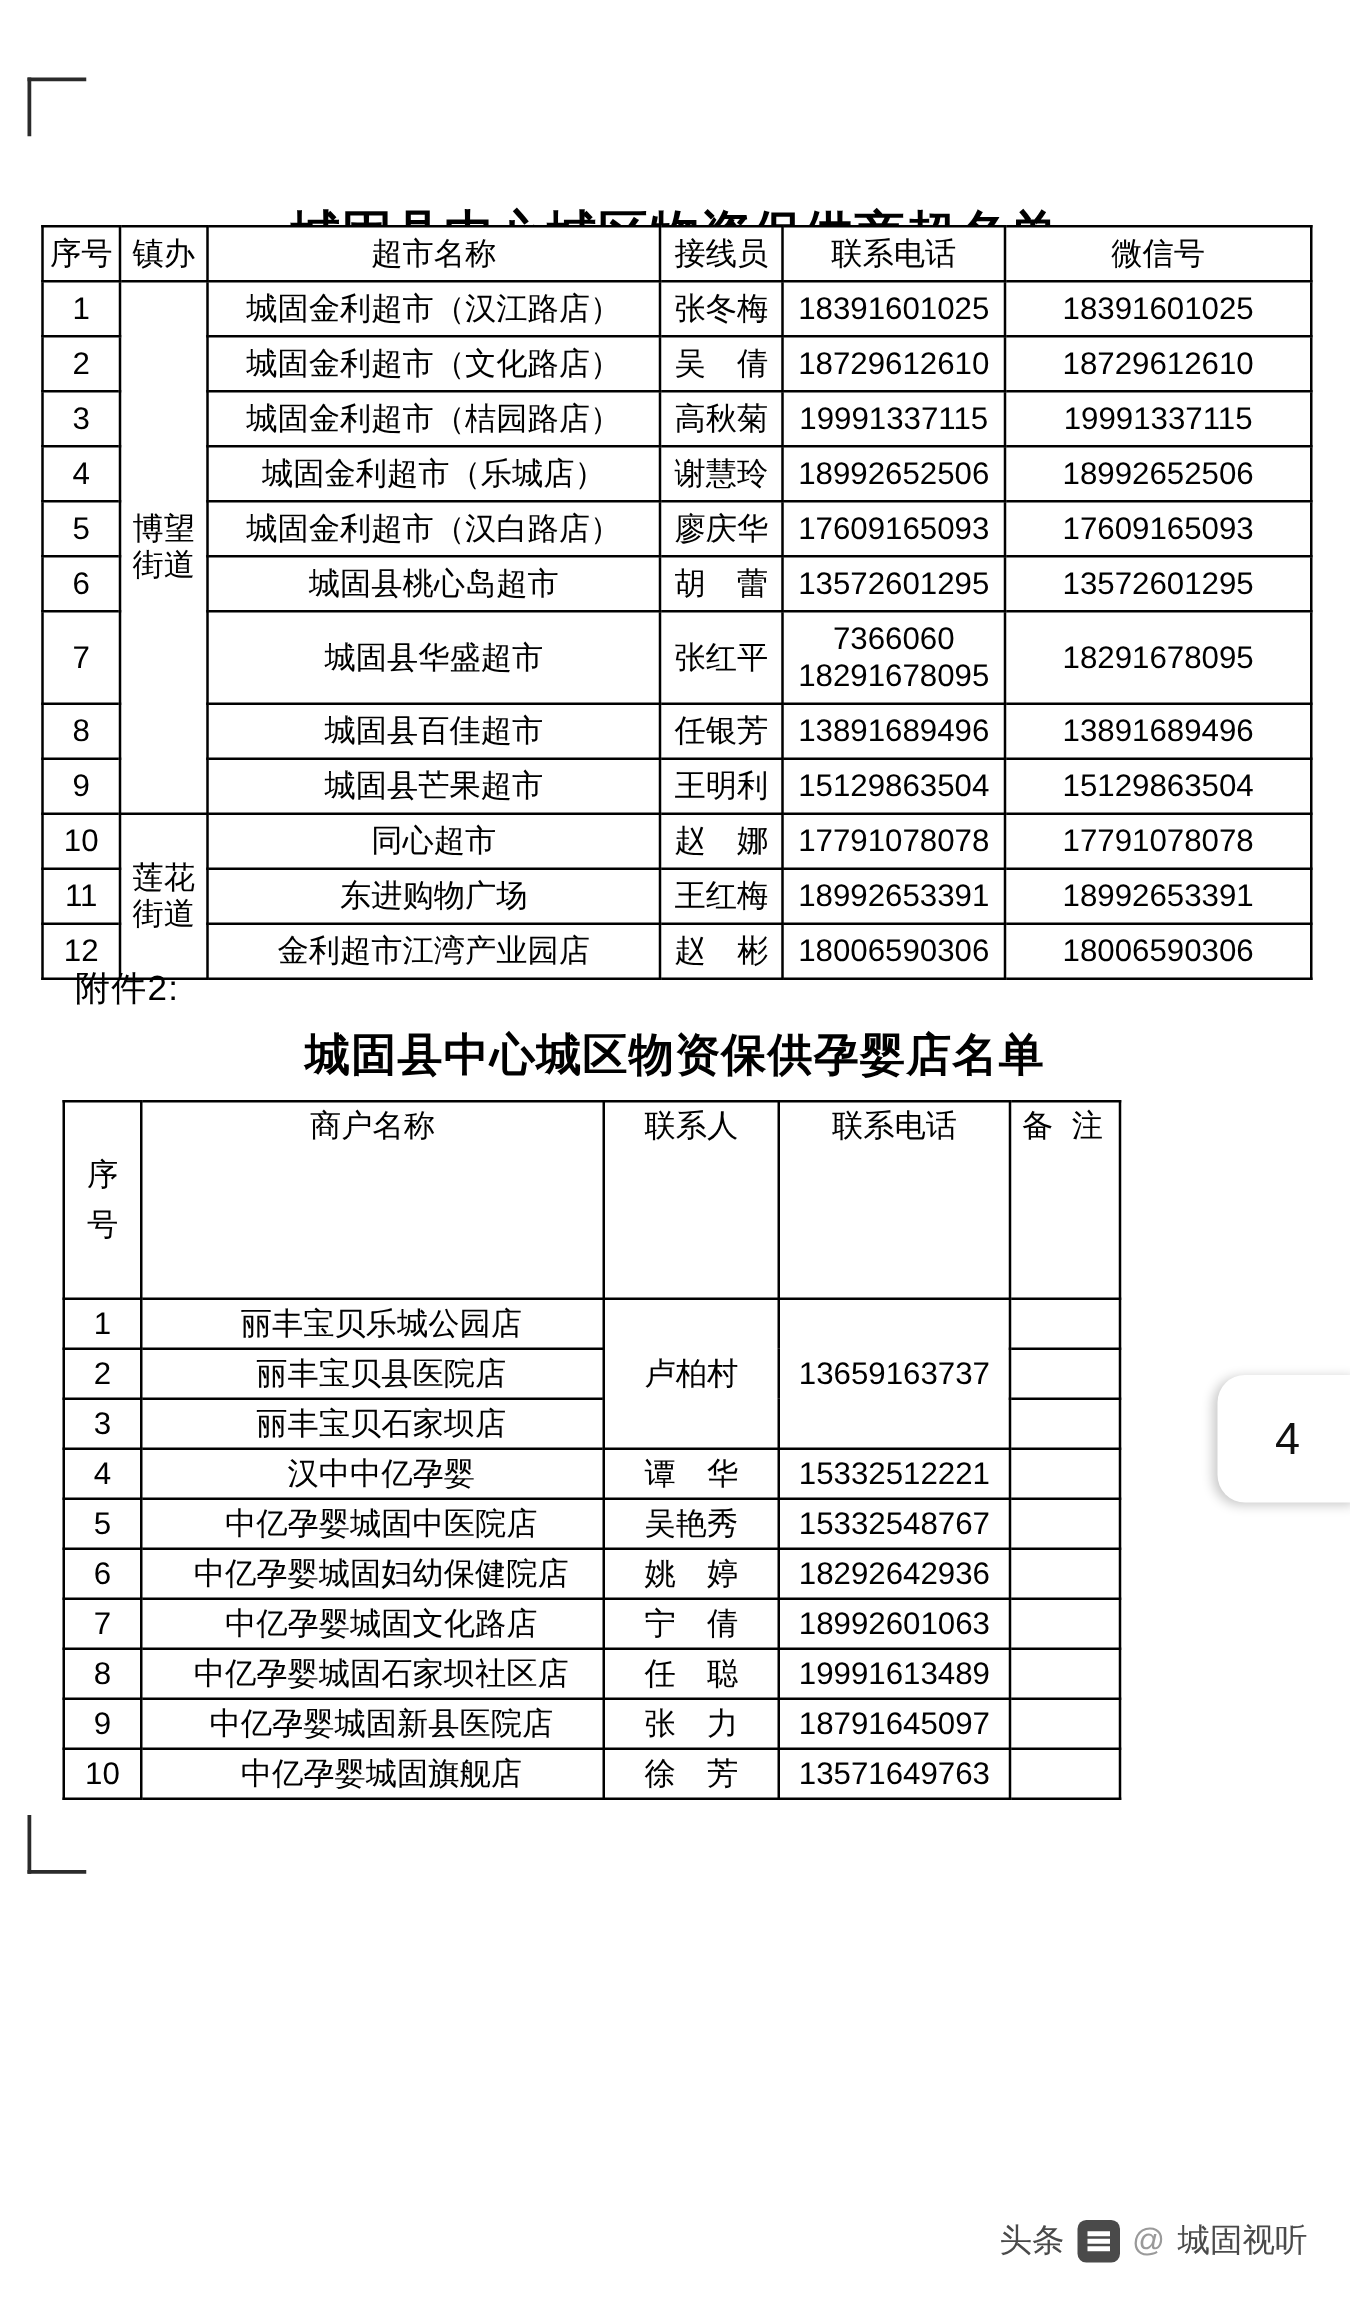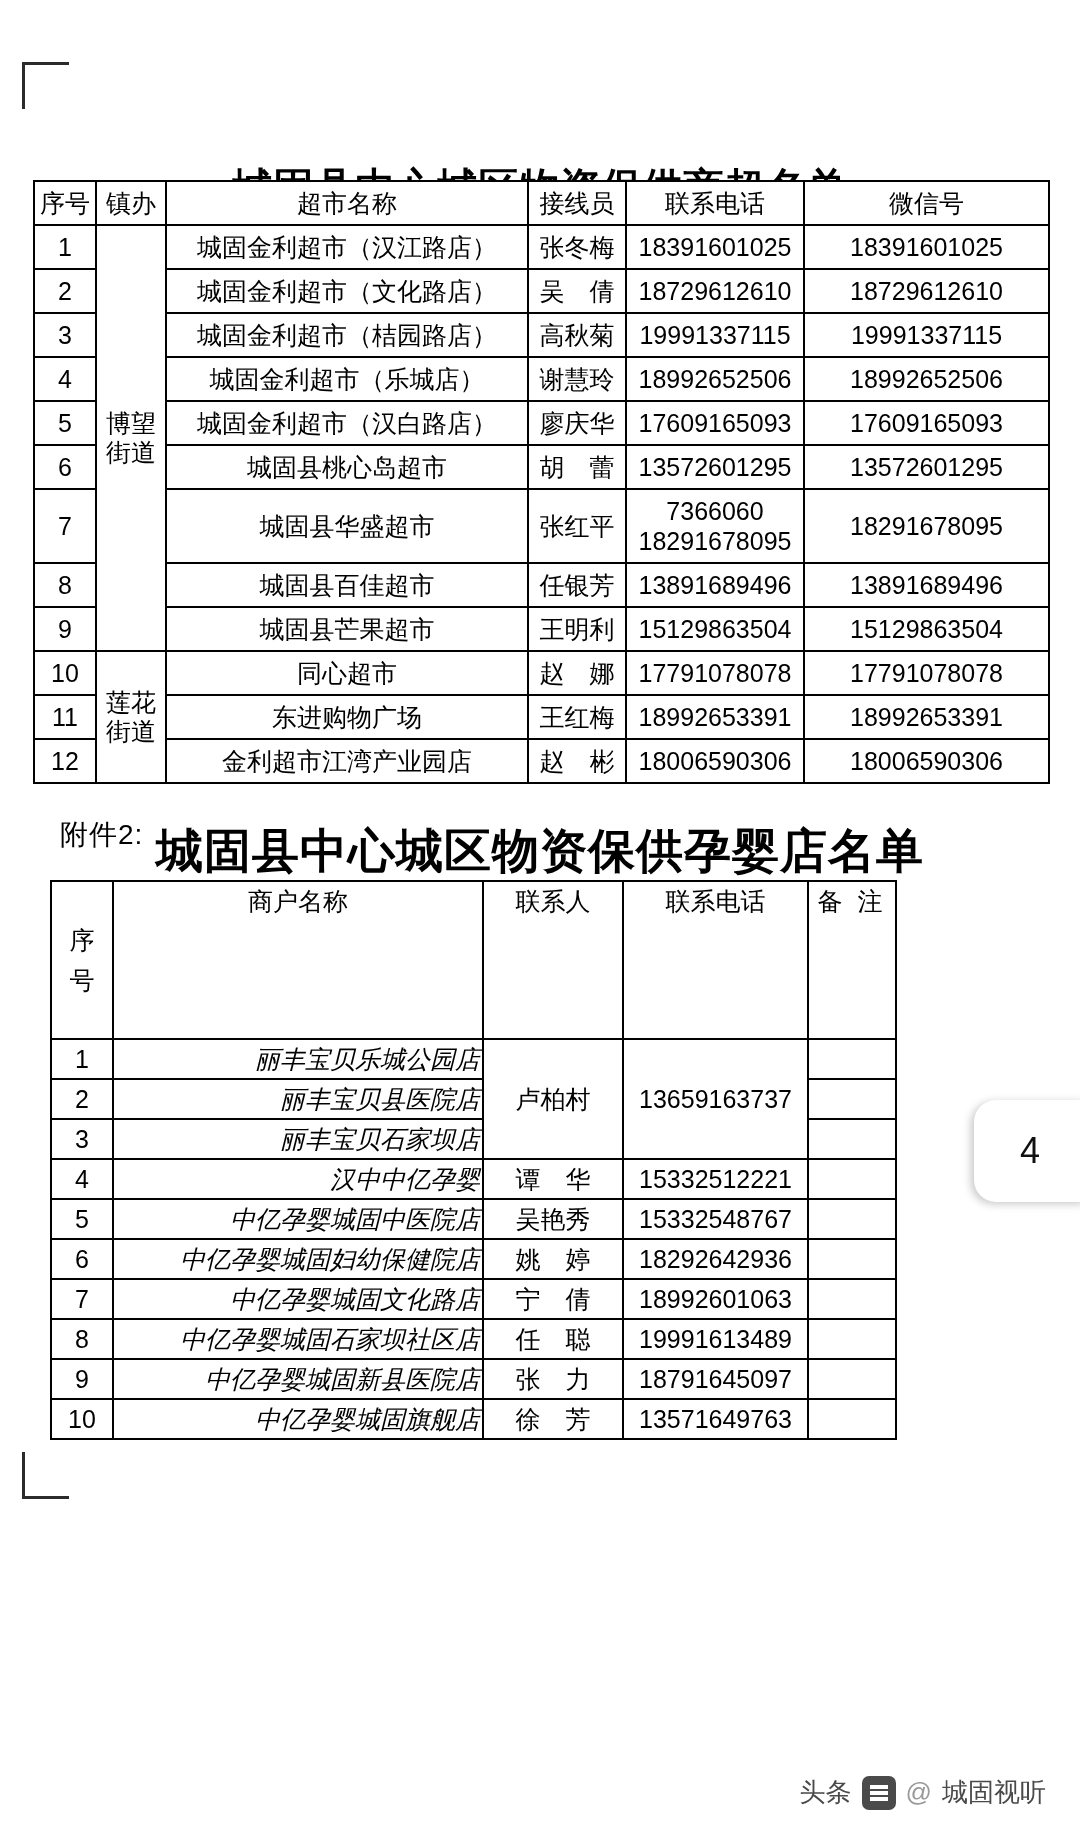--- a/index.html
+++ b/index.html
@@ -29,26 +29,26 @@
   .doc-title {
     position: absolute;
     left: 0;
     width: 1080px;
     text-align: center;
     font-weight: bold;
     letter-spacing: 1px;
     white-space: nowrap;
   }
   #title1 { top: 124px; font-size: 40px; margin-top: 36px; }
-  #title2 { top: 820px; font-size: 47px; }
+  #title2 { top: 820px; font-size: 36px; }
 
   .attach-label {
     position: absolute;
     left: 60px;
-    top: 816px;
+    top: 772px;
     font-size: 28px;
     letter-spacing: 1px;
   }
 
   
   table.doc-table {
     position: absolute;
     border-collapse: collapse;
     table-layout: fixed;
     background: #ffffff;
@@ -87,21 +87,21 @@
     top: 880px;
     width: 845px;
   }
   #table-maternity td,
   #table-maternity th { font-size: 25px; height: 38px; }
   #table-maternity .m-no    { width: 62px;  }
   #table-maternity .m-name  { width: 370px; }
   #table-maternity .m-ct    { width: 140px; }
   #table-maternity .m-tel   { width: 185px; }
   #table-maternity .m-rm    { width: 88px;  }
-  #table-maternity td.m-name-cell { text-align: right; padding-left: 16px; font-style: italic; }
+  #table-maternity td.m-name-cell { text-align: center; padding-left: 16px; }
   #table-maternity .hdr-row td { height: 152px; vertical-align: top; padding-top: 4px; }
   #table-maternity td.vert-no {
     vertical-align: middle;
     font-size: 25px;
     line-height: 1.6;
     padding-top: 0;
   }
   .vert-txt { display: block; }
   .m-remark-head { font-size: 25px; letter-spacing: 4px; margin-top: 39px; }
 

